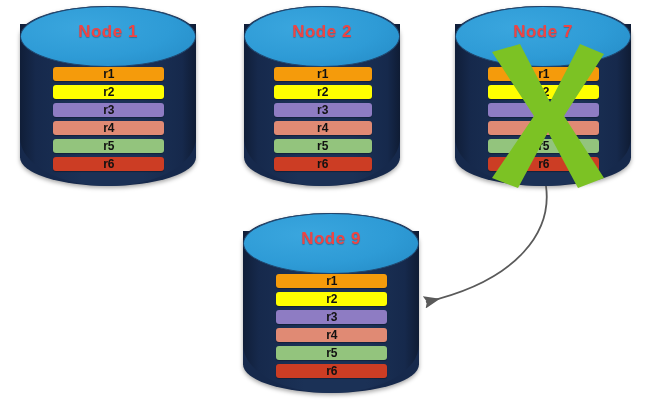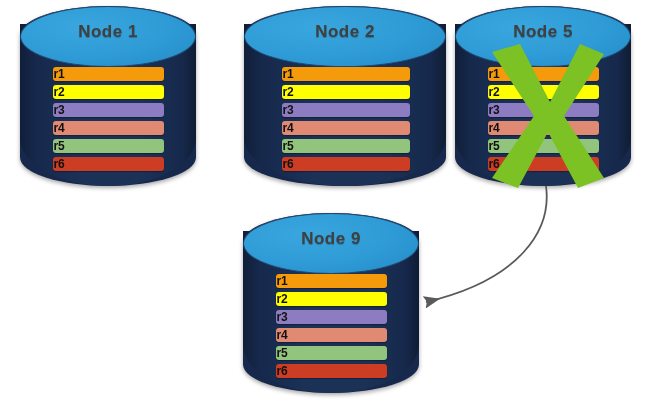--- a/index.html
+++ b/index.html
@@ -56,38 +56,38 @@
     background: radial-gradient(ellipse at 35% 35%, #3aa6de 0%, #2e9bd6 55%, #2389c4 100%);
     border: 1.5px solid #21476f;
     box-sizing: border-box;
   }
   .node-label {
     position: absolute;
     left: 0;
     width: 100%;
     top: 9%;
     text-align: center;
-    color: #404040;
+    color: #ef4444;
     font-weight: bold;
     font-size: 17px;
     letter-spacing: 0.5px;
     text-shadow: 0 1px 1px rgba(0,0,0,0.25);
     pointer-events: none;
   }
   .rows {
     position: absolute;
     left: 19%;
     width: 63%;
     top: 34%;
   }
   .row-bar {
     height: 14px;
     margin-bottom: 4px;
     border-radius: 3px;
-    text-align: left;
+    text-align: center;
     line-height: 14px;
     font-size: 12px;
     font-weight: bold;
     color: #111111;
     box-shadow: 0 1px 1px rgba(0,0,0,0.3);
   }
 
   
   .cross {
     position: absolute;
@@ -115,40 +115,40 @@
     <div class="rows">
       <div class="row-bar" style="background: rgb(245, 155, 11);">r1</div>
       <div class="row-bar" style="background: rgb(255, 255, 0);">r2</div>
       <div class="row-bar" style="background: rgb(142, 124, 195);">r3</div>
       <div class="row-bar" style="background: rgb(224, 138, 116);">r4</div>
       <div class="row-bar" style="background: rgb(147, 196, 125);">r5</div>
       <div class="row-bar" style="background: rgb(204, 61, 36);">r6</div>
     </div>
   </div>
 
-  <div class="node" style="left:244px; top:6px; width:202px; height:180px;">
+  <div class="node" style="left:244px; top:6px; width:156px; height:180px;">
     <div class="node-body"></div>
     <div class="node-shade"></div>
     <div class="node-top"></div>
     <div class="node-label">Node  2</div>
     <div class="rows">
       <div class="row-bar" style="background: rgb(245, 155, 11);">r1</div>
       <div class="row-bar" style="background: rgb(255, 255, 0);">r2</div>
       <div class="row-bar" style="background: rgb(142, 124, 195);">r3</div>
       <div class="row-bar" style="background: rgb(224, 138, 116);">r4</div>
       <div class="row-bar" style="background: rgb(147, 196, 125);">r5</div>
       <div class="row-bar" style="background: rgb(204, 61, 36);">r6</div>
     </div>
   </div>
 
   <div class="node" style="left:455px; top:6px; width:176px; height:180px;">
     <div class="node-body"></div>
     <div class="node-shade"></div>
     <div class="node-top"></div>
-    <div class="node-label">Node  5</div>
+    <div class="node-label">Node  7</div>
     <div class="rows">
       <div class="row-bar" style="background: rgb(245, 155, 11);">r1</div>
       <div class="row-bar" style="background: rgb(255, 255, 0);">r2</div>
       <div class="row-bar" style="background: rgb(142, 124, 195);">r3</div>
       <div class="row-bar" style="background: rgb(224, 138, 116);">r4</div>
       <div class="row-bar" style="background: rgb(147, 196, 125);">r5</div>
       <div class="row-bar" style="background: rgb(204, 61, 36);">r6</div>
     </div>
   </div>
 

